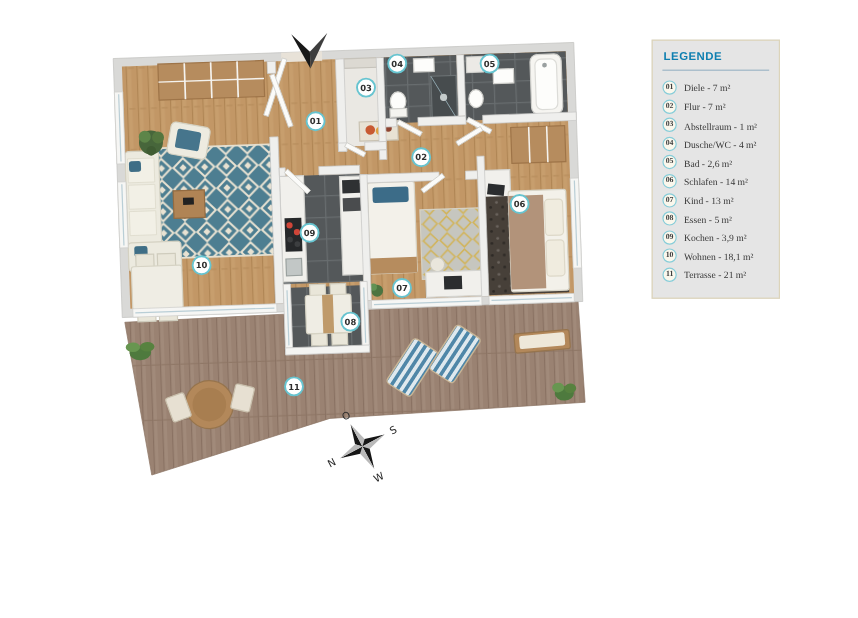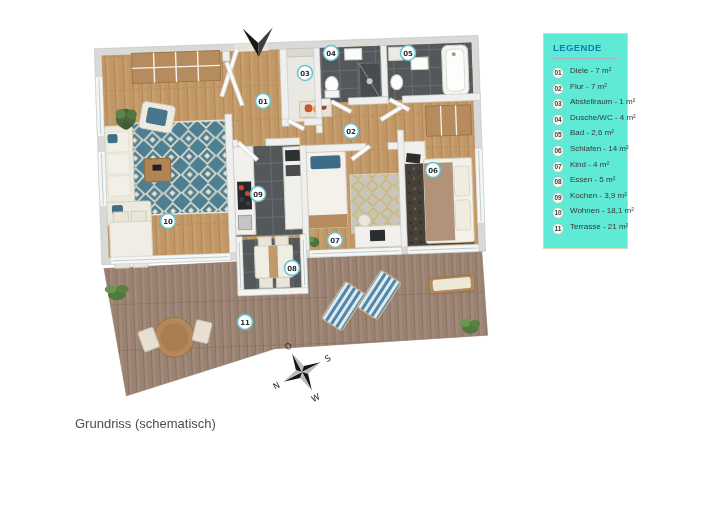--- a/index.html
+++ b/index.html
@@ -1,24 +1,24 @@
 <!DOCTYPE html>
 <html><head>
 <meta charset="utf-8">
 <style>
   html,body{margin:0;padding:0;background:#fff;}
   #stage{position:relative;width:715px;height:515px;background:#ffffff;overflow:hidden;
          font-family:"Liberation Sans",sans-serif;}
   #plan-svg{position:absolute;left:0;top:0;}
   
-  #legend{position:absolute;left:543px;top:33px;width:85px;box-sizing:border-box;
-          background:#5eead4;border:1px solid #dcd4ba;padding:7px 8px 9px 8px;}
+  #legend{position:absolute;left:543px;top:33px;width:107px;box-sizing:border-box;
+          background:#e5e5e5;border:1px solid #dcd4ba;padding:7px 8px 9px 8px;}
   #legend .title{color:#0e7fb0;font-weight:bold;font-size:9.5px;letter-spacing:.4px;margin:1px 0 5px 1px;}
   #legend .rule{border-top:1px solid #9fb6c6;margin:0 0 8px 0;}
-  .lg-item{display:flex;align-items:flex-start;margin-bottom:3.6px;}
+  .lg-item{display:flex;align-items:flex-end;margin-bottom:3.6px;font-family:Liberation Serif, serif;}
   .lg-num{flex:0 0 auto;width:10px;height:10px;border:1px solid #86cdd9;border-radius:50%;
           background:#faf7ec;color:#3f3f3f;font-size:6.5px;font-weight:bold;line-height:10px;
           text-align:center;margin-right:6px;}
   .lg-label{color:#383838;font-size:8px;line-height:8.6px;white-space:nowrap;}
   
   #caption{position:absolute;left:75px;top:416px;font-size:13px;color:#45504e;}
 </style>
 </head>
 <body>
 
@@ -386,36 +386,35 @@
         <div class="lg-item">
           <span class="lg-num">05</span>
           <span class="lg-label">Bad - 2,6 m²</span>
         </div>
         <div class="lg-item">
           <span class="lg-num">06</span>
           <span class="lg-label">Schlafen - 14 m²</span>
         </div>
         <div class="lg-item">
           <span class="lg-num">07</span>
-          <span class="lg-label">Kind - 4 m²</span>
+          <span class="lg-label">Kind - 13 m²</span>
         </div>
         <div class="lg-item">
           <span class="lg-num">08</span>
           <span class="lg-label">Essen - 5 m²</span>
         </div>
         <div class="lg-item">
           <span class="lg-num">09</span>
           <span class="lg-label">Kochen - 3,9 m²</span>
         </div>
         <div class="lg-item">
           <span class="lg-num">10</span>
           <span class="lg-label">Wohnen - 18,1 m²</span>
         </div>
         <div class="lg-item">
           <span class="lg-num">11</span>
           <span class="lg-label">Terrasse - 21 m²</span>
         </div>
       </div>
 </div>
 
-<div id="caption">Grundriss (schematisch)</div>
 
 </div>
 
 </body></html>

